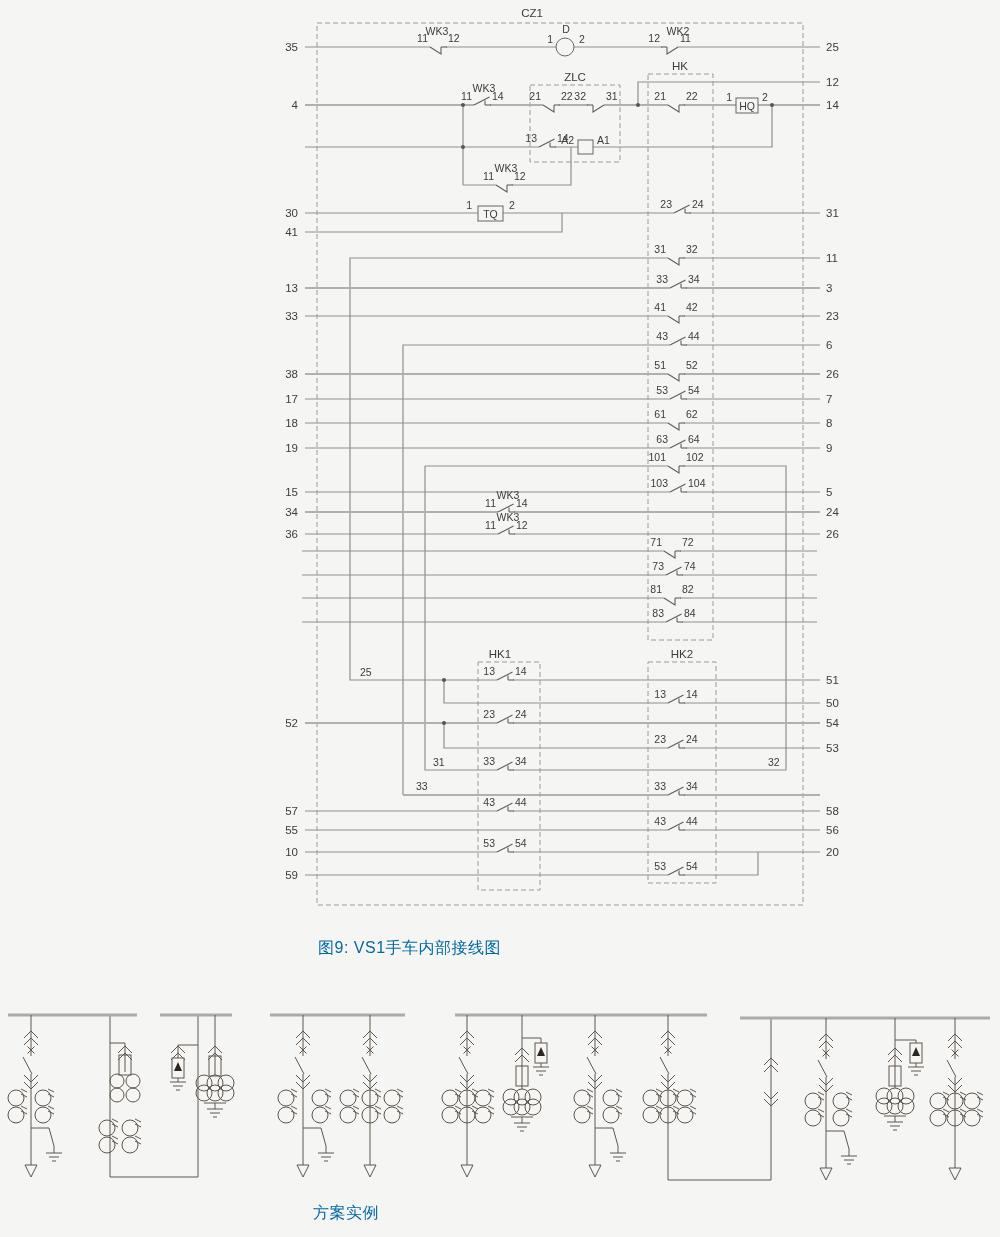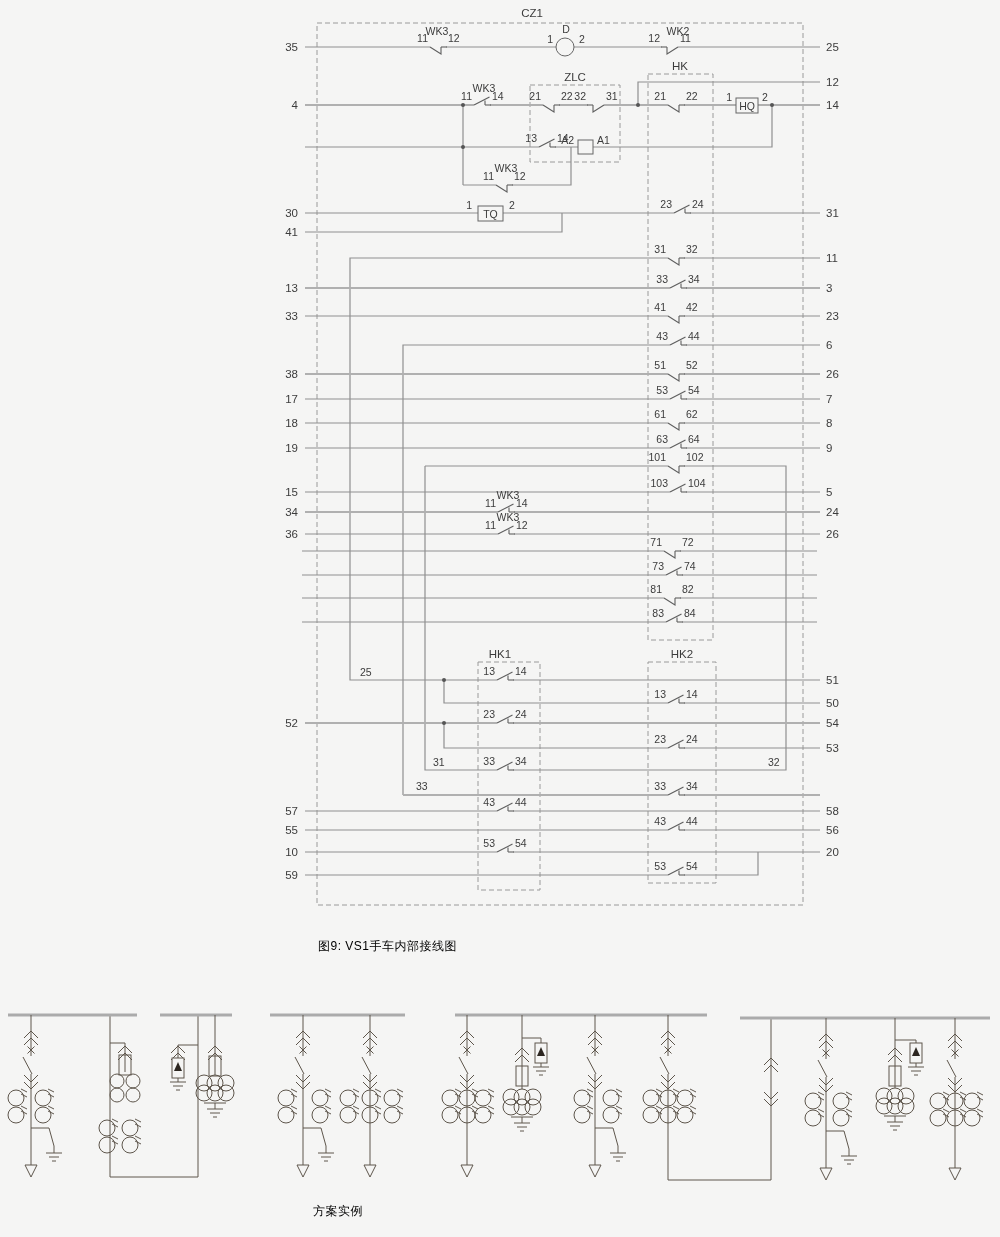--- a/index.html
+++ b/index.html
@@ -21,21 +21,21 @@
   .term{font-size:11.5px}
   .box{font-size:11.5px}
   .devt{font-size:10.5px;text-anchor:middle}
   
   .bus{stroke:#ababab;stroke-width:3;fill:none}
   .w2{stroke:#5e564c;stroke-width:1;fill:none}
   .k2{stroke:#5e564c;stroke-width:1;fill:none}
   .sym{stroke:#5e564c;stroke-width:1;fill:none}
   .symf{stroke:#5e564c;stroke-width:1;fill:#f5f5f4}
   .tri{fill:#2c2620;stroke:none}
-  .caption{position:absolute;color:#000000;font-size:12px;letter-spacing:0.5px}
+  .caption{position:absolute;color:#0369a1;font-size:16px;letter-spacing:0.5px}
 </style>
 </head>
 <body>
 
 <div id="stage">
   <svg id="diagram" width="1000" height="1237" viewBox="0 0 1000 1237">
     <g id="gw">
         <rect x="317" y="23" width="486" height="882" class="dash"></rect>
         <text x="532" y="17" class="box" text-anchor="middle">CZ1</text>
         <rect x="530" y="85" width="90" height="77" class="dash"></rect>

